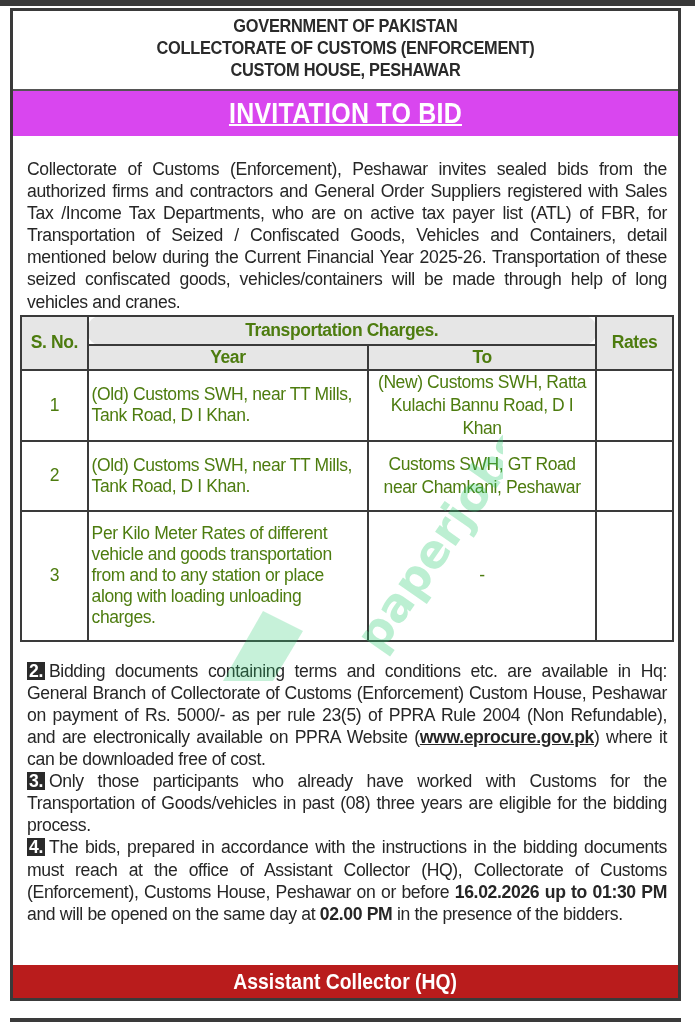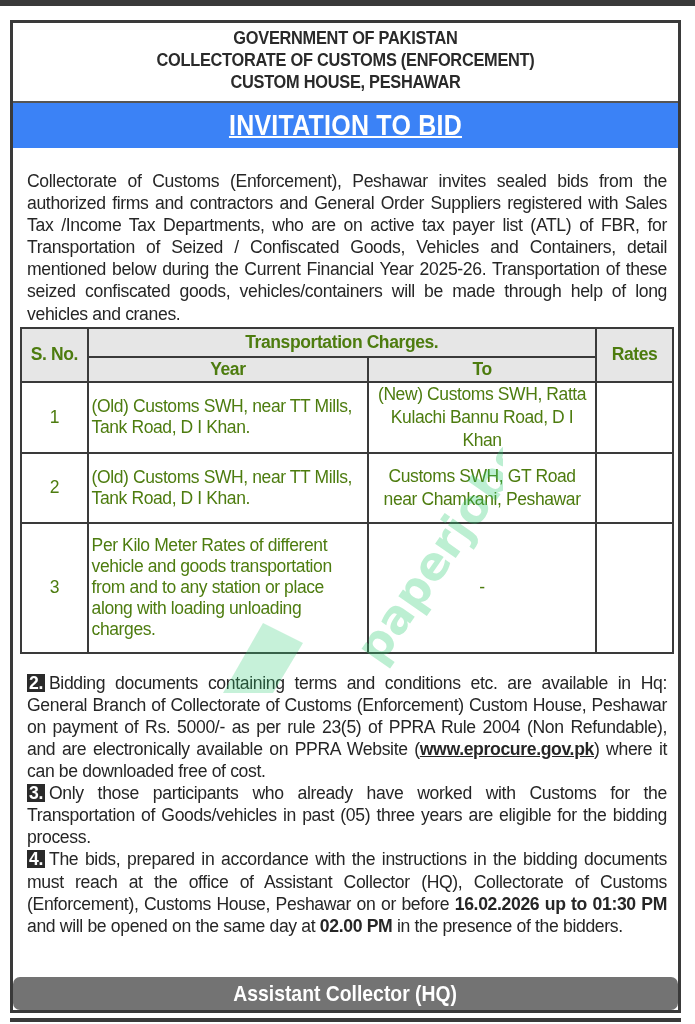--- a/index.html
+++ b/index.html
@@ -1,46 +1,46 @@
 <!DOCTYPE html>
 <html><head>
 <meta charset="utf-8">
 <style>
   html, body { margin: 0; padding: 0; background: #ffffff; }
   body { width: 695px; height: 1024px; position: relative; overflow: hidden;
          font-family: "Liberation Sans", "DejaVu Sans", sans-serif; color: #222; }
   .top-rule { position: absolute; left: 0; top: 0; width: 695px; height: 6px; background: #3a3a3a; }
-  .frame { position: absolute; left: 10px; top: 20px; width: 671px; height: 993px;
+  .frame { position: absolute; left: 10px; top: 8px; width: 671px; height: 993px;
            border: 3px solid #3a3a3a; background: #fff; box-sizing: border-box; }
   .header { text-align: center; padding-top: 4px; height: 78px; box-sizing: border-box; }
   .header div { font-weight: bold; font-size: 19px; line-height: 22px; letter-spacing: -0.3px;
                 transform: scaleX(0.86); color: #2a2a2a; }
-  .title-bar { background: #3b82f6; height: 45px; text-align: center; border-top: 2px solid #555; }
+  .title-bar { background: #d946ef; height: 45px; text-align: center; border-top: 2px solid #555; }
   .title-bar span { display: inline-block; color: #fff; font-weight: bold; font-size: 29px;
                     line-height: 44px; text-decoration: underline; text-decoration-thickness: 2px;
                     transform: scaleX(0.86); letter-spacing: 0.3px; }
   .para { font-size: 17.6px; line-height: 22.1px; text-align: justify; padding: 0 11px 0 14px;
           letter-spacing: -0.35px; color: #262626; }
   .intro { margin-top: 22px; }
   table { border-collapse: collapse; margin: 2px 0 0 7px; width: 654px; font-size: 17.5px;
           letter-spacing: -0.4px; color: #4d7c0f; }
   td, th { border: 2px solid #3a3a3a; vertical-align: middle; padding: 0 3px; }
   th { background: #e6e6e6; font-weight: bold; font-size: 17.5px; line-height: 21px; }
   .c-sno { width: 60px; text-align: center; }
   .c-from { width: 280px; text-align: left; line-height: 21px; }
   .c-to { width: 226px; text-align: center; line-height: 23px; }
   .c-rates { width: 70px; text-align: center; margin-left: 21px; }
   .row1 td, .row2 td { height: 68px; }
   .row3 td { height: 128px; }
   .num-badge { display: inline-block; background: #2a2a2a; color: #fff; font-weight: bold;
                padding: 0 2px; line-height: 18px; margin-right: 4px; }
   .bold { font-weight: bold; }
   .link { font-weight: bold; text-decoration: underline; }
-  .footer-bar { position: absolute; left: 0; right: 0; bottom: 0; height: 33px; background: #737373;
-                text-align: center; border-radius: 7px; }
+  .footer-bar { position: absolute; left: 0; right: 0; bottom: 0; height: 33px; background: #b91c1c;
+                text-align: center; }
   .footer-bar span { color: #fff; font-weight: bold; font-size: 22px; line-height: 33px;
                      display: inline-block; transform: scaleX(0.88); }
   .bottom-rule { position: absolute; left: 10px; top: 1018px; width: 671px; height: 4px; background: #3a3a3a; }
   .watermark { position: absolute; left: 190px; top: 300px; width: 300px; height: 380px;
                pointer-events: none; opacity: 0.45; }
 </style>
 </head>
 <body>
 
 <div class="top-rule"></div>
@@ -56,21 +56,21 @@
   <div class="title-bar">
     <span>INVITATION TO BID</span>
   </div>
 
   <div class="para intro">Collectorate of Customs (Enforcement), Peshawar invites sealed bids from the authorized firms and contractors and General Order Suppliers registered with Sales Tax /Income Tax Departments, who are on active tax payer list (ATL) of FBR, for Transportation of Seized / Confiscated Goods, Vehicles and Containers, detail mentioned below during the Current Financial Year 2025-26. Transportation of these seized confiscated goods, vehicles/containers will be made through help of long vehicles and cranes.</div>
 
   <table>
     <tbody>
         <tr>
       <th class="c-sno" rowspan="2">S. No.</th>
-      <th colspan="2" style="height:27px;">Transportation Charges.</th>
+      <th colspan="2" style="height:27px;border-radius:12px;">Transportation Charges.</th>
       <th class="c-rates" rowspan="2">Rates</th>
     </tr>
     <tr>
       <th class="c-from" style="text-align:center;height:23px;">Year</th>
       <th class="c-to">To</th>
     </tr>
     <tr class="row1">
       <td class="c-sno">1</td>
       <td class="c-from">(Old) Customs SWH, near TT Mills, Tank Road, D I Khan.</td>
       <td class="c-to">(New) Customs SWH, Ratta Kulachi Bannu Road, D I Khan</td>
@@ -89,21 +89,21 @@
       <td class="c-rates"></td>
     </tr>
   </tbody>
     </table>
 
   <div class="para" style="margin-top:18px;">
     <span class="num-badge">2.</span><span>Bidding documents containing terms and conditions etc. are available in Hq: General Branch of Collectorate of Customs (Enforcement) Custom House, Peshawar on payment of Rs. 5000/- as per rule 23(5) of PPRA Rule 2004 (Non Refundable), and are electronically available on PPRA Website (</span><span class="link">www.eprocure.gov.pk</span><span>) where it can be downloaded free of cost.</span>
   </div>
 
   <div class="para">
-    <span class="num-badge">3.</span><span>Only those participants who already have worked with Customs for the Transportation of Goods/vehicles in past (05) three years are eligible for the bidding process.</span>
+    <span class="num-badge">3.</span><span>Only those participants who already have worked with Customs for the Transportation of Goods/vehicles in past (08) three years are eligible for the bidding process.</span>
   </div>
 
   <div class="para">
     <span class="num-badge">4.</span><span>The bids, prepared in accordance with the instructions in the bidding documents must reach at the office of Assistant Collector (HQ), Collectorate of Customs (Enforcement), Customs House, Peshawar on or before </span><span class="bold">16.02.2026 up to 01:30 PM</span><span> and will be opened on the same day at </span><span class="bold">02.00 PM</span><span> in the presence of the bidders.</span>
   </div>
 
   <div class="footer-bar">
     <span>Assistant Collector (HQ)</span>
   </div>
 

